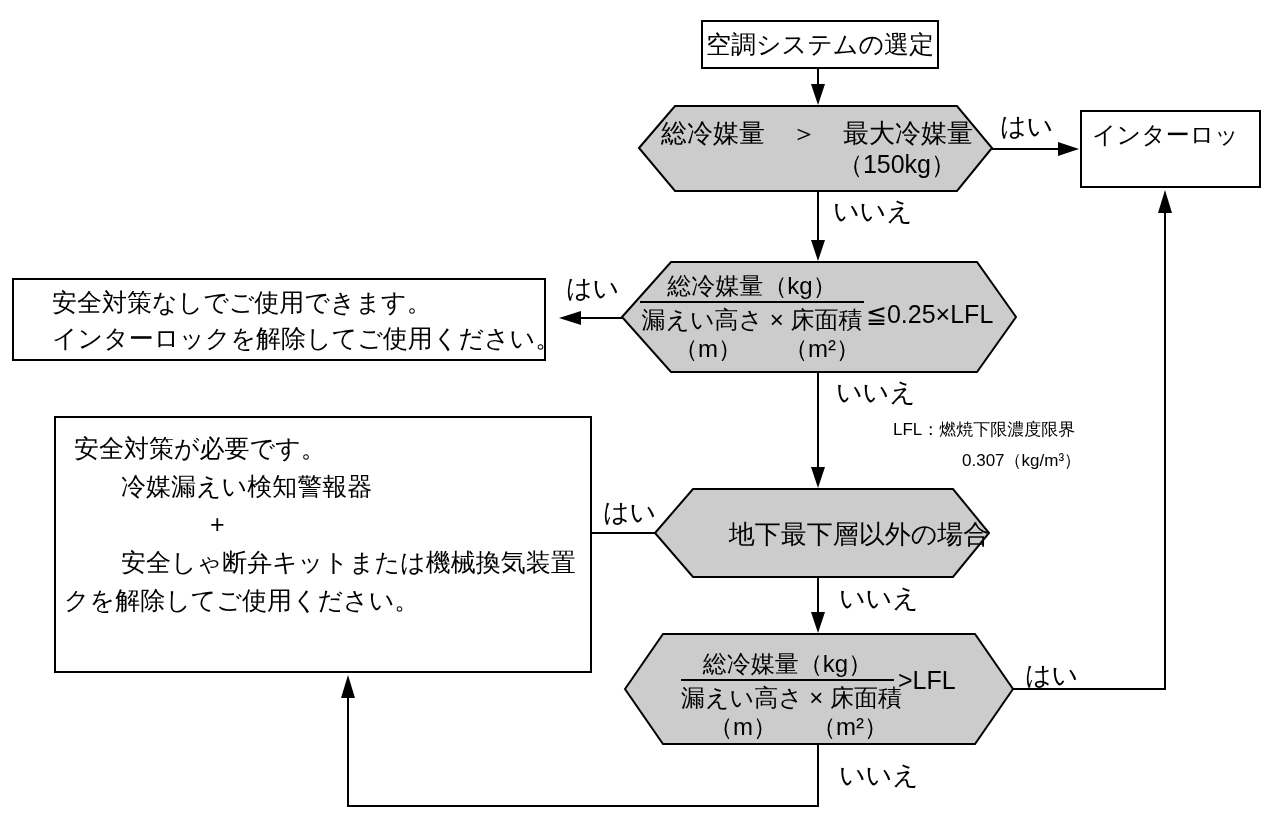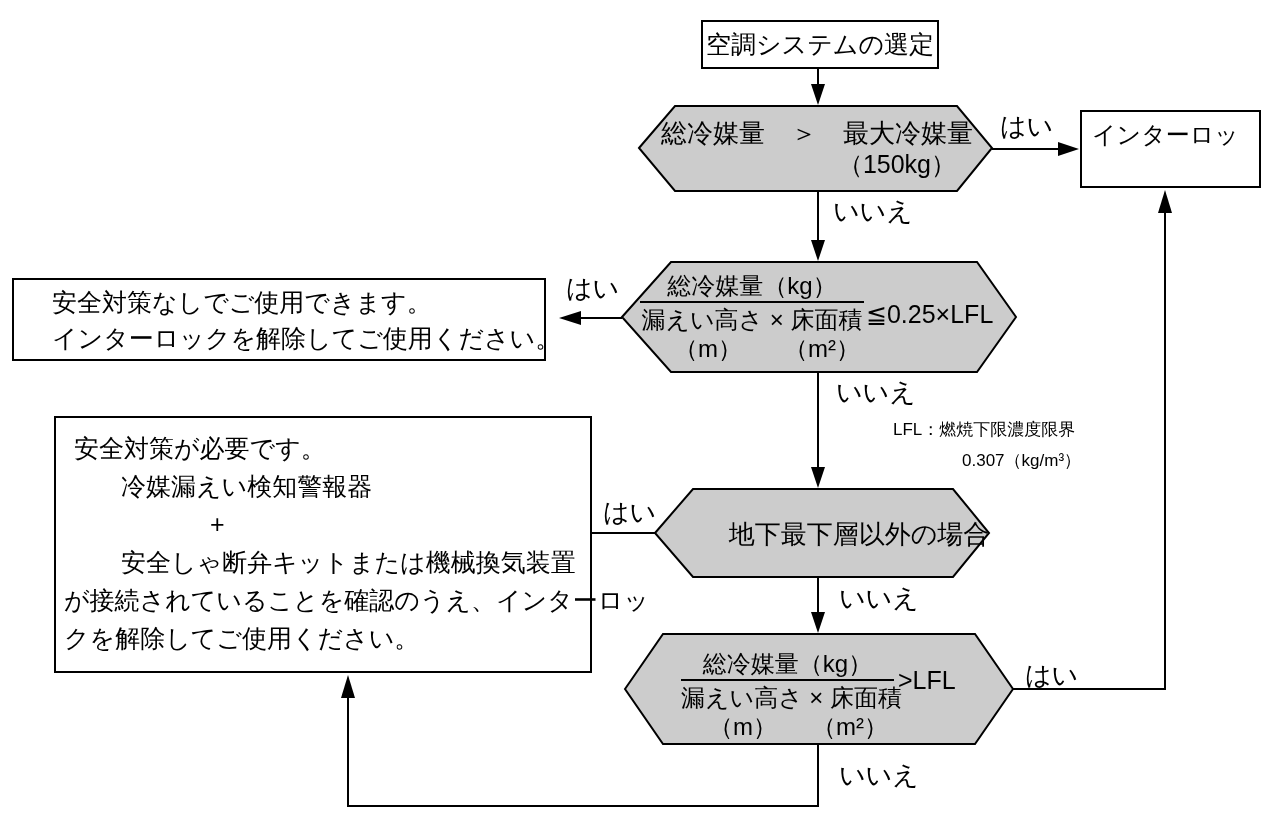--- a/index.html
+++ b/index.html
@@ -109,21 +109,20 @@
     <div class="l2">0.307（kg/m³）</div>
   </div>
 
   <div class="txt" id="hex3-text">地下最下層以外の場合</div>
 
   <div class="box" id="safety-box">
     <div class="ind1">安全対策が必要です。</div>
     <div class="ind2">冷媒漏えい検知警報器</div>
     <div class="ind3">+</div>
     <div class="ind2">安全しゃ断弁キットまたは機械換気装置</div>
-    <div>が接続されていることを確認のうえ、インターロッ</div>
     <div>クを解除してご使用ください。</div>
   </div>
 
   <div class="frac" id="frac4">
     <div class="num">総冷媒量（kg）</div>
     <div class="den">漏えい高さ × 床面積</div>
     <div class="units">
       <span>（m）</span>
       <span>（m²）</span>
     </div>

